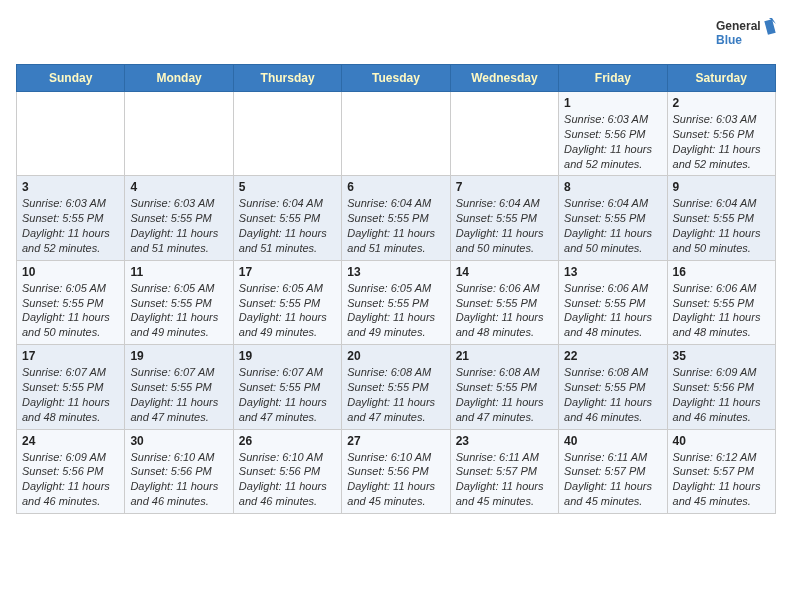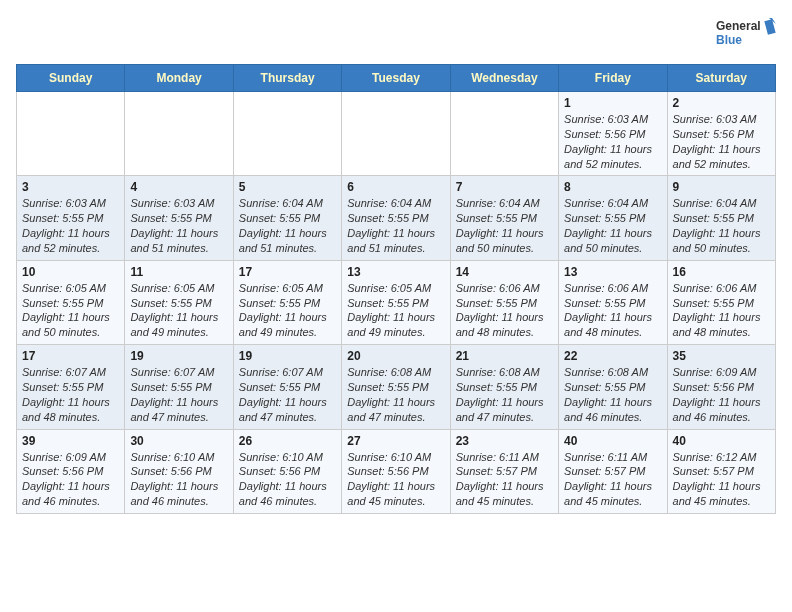--- a/index.html
+++ b/index.html
@@ -255,21 +255,21 @@
         </td>
         <td>
           <span class="day-number">35</span>
           <div class="day-info" style="white-space: pre-line;">Sunrise: 6:09 AM
 Sunset: 5:56 PM
 Daylight: 11 hours and 46 minutes.</div>
         </td>
       </tr>
       <tr>
         <td>
-          <span class="day-number">39</span>
+          <span class="day-number">24</span>
           <div class="day-info" style="white-space: pre-line;">Sunrise: 6:09 AM
 Sunset: 5:56 PM
 Daylight: 11 hours and 46 minutes.</div>
         </td>
         <td>
           <span class="day-number">30</span>
           <div class="day-info" style="white-space: pre-line;">Sunrise: 6:10 AM
 Sunset: 5:56 PM
 Daylight: 11 hours and 46 minutes.</div>
         </td>

